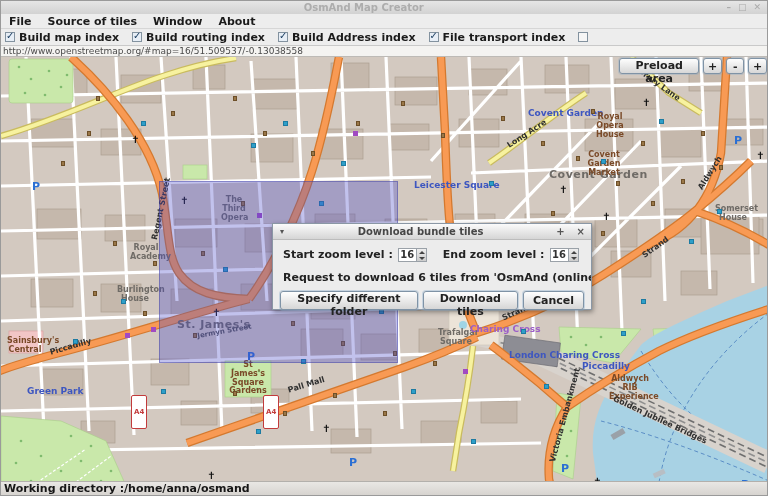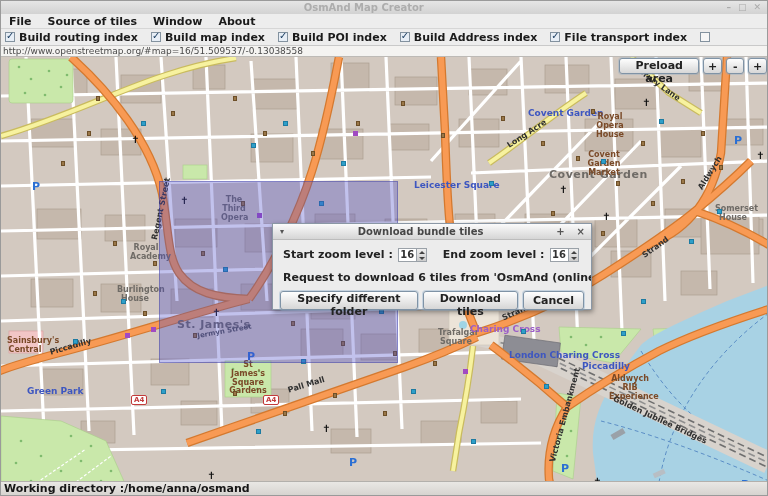--- a/index.html
+++ b/index.html
@@ -26,21 +26,21 @@
   .mapwrap{position:absolute;left:0;top:56px;width:768px;height:426px;}
   .decor{position:absolute;left:0;top:0;width:768px;height:496px;z-index:11;pointer-events:none;}
   .mlabel{position:absolute;font-weight:bold;white-space:nowrap;line-height:1.1;transform-origin:0 0;}
   .station{color:#3d56c0;font-size:9px;}
   .station-purple{color:#9c5fc8;font-size:9px;}
   .area{color:#6f6b66;font-size:11px;letter-spacing:.5px;}
   .area-small{color:#6f6b66;font-size:8px;white-space:normal;text-align:center;}
   .poi{color:#7a4a28;font-size:8px;white-space:normal;text-align:center;}
   .road{color:#303030;font-size:8px;}
   .road-small{color:#555;font-size:7px;}
-  .mbadge{position:absolute;background:#fff;border:1px solid #c23b3b;color:#c23b3b;font-size:7px;font-weight:bold;padding:0 2px;border-radius:2px;line-height:8px;}
+  .mbadge{position:absolute;background:#fff;border:1px solid #c23b3b;color:#c23b3b;font-size:7px;font-weight:bold;padding:12px 2px;border-radius:2px;line-height:8px;}
   .mk{position:absolute;line-height:1;}
   .mk-church{color:#111;font-size:10px;font-weight:bold;}
   .mk-parking{color:#2a6fd4;font-size:11px;font-weight:bold;}
   .mk-station{width:5px;height:5px;background:#2e9fc9;border:1px solid #1d7ba2;}
   .mk-pub{width:4px;height:5px;background:#9a7748;border:1px solid #6d4f28;}
   .mk-theatre{width:5px;height:5px;background:#a14ac2;}
   .selection{position:absolute;left:158px;top:180px;width:239px;height:182px;background:rgba(70,70,200,0.33);border:1px solid rgba(60,60,160,0.45);z-index:12;}
   
   .maptools{position:absolute;left:618px;top:57px;display:flex;gap:4px;z-index:30;}
   .tbtn{height:16px;background:linear-gradient(#fdfdfd,#d7d7d7);border:1px solid #7f93a6;border-radius:3px;font-size:11px;font-weight:bold;color:#222;padding:0 8px;line-height:13px;box-shadow:0 0 0 1px rgba(130,165,200,.3);}
@@ -353,29 +353,25 @@
   </div>
   <div class="menubar">
     <span>File</span>
     <span>Source of tiles</span>
     <span>Window</span>
     <span>About</span>
   </div>
   <div class="cbrow">
     <span class="cbitem">
         <span class="cb checked"></span>
-        <label>Build routing index</label>
+        <label>Build map index</label>
       </span>
     <span class="cbitem">
         <span class="cb checked"></span>
-        <label>Build map index</label>
-      </span>
-    <span class="cbitem">
-        <span class="cb checked"></span>
-        <label>Build POI index</label>
+        <label>Build routing index</label>
       </span>
     <span class="cbitem">
         <span class="cb checked"></span>
         <label>Build Address index</label>
       </span>
     <span class="cbitem">
         <span class="cb checked"></span>
         <label>File transport index</label>
       </span>
     <span class="cbitem">

